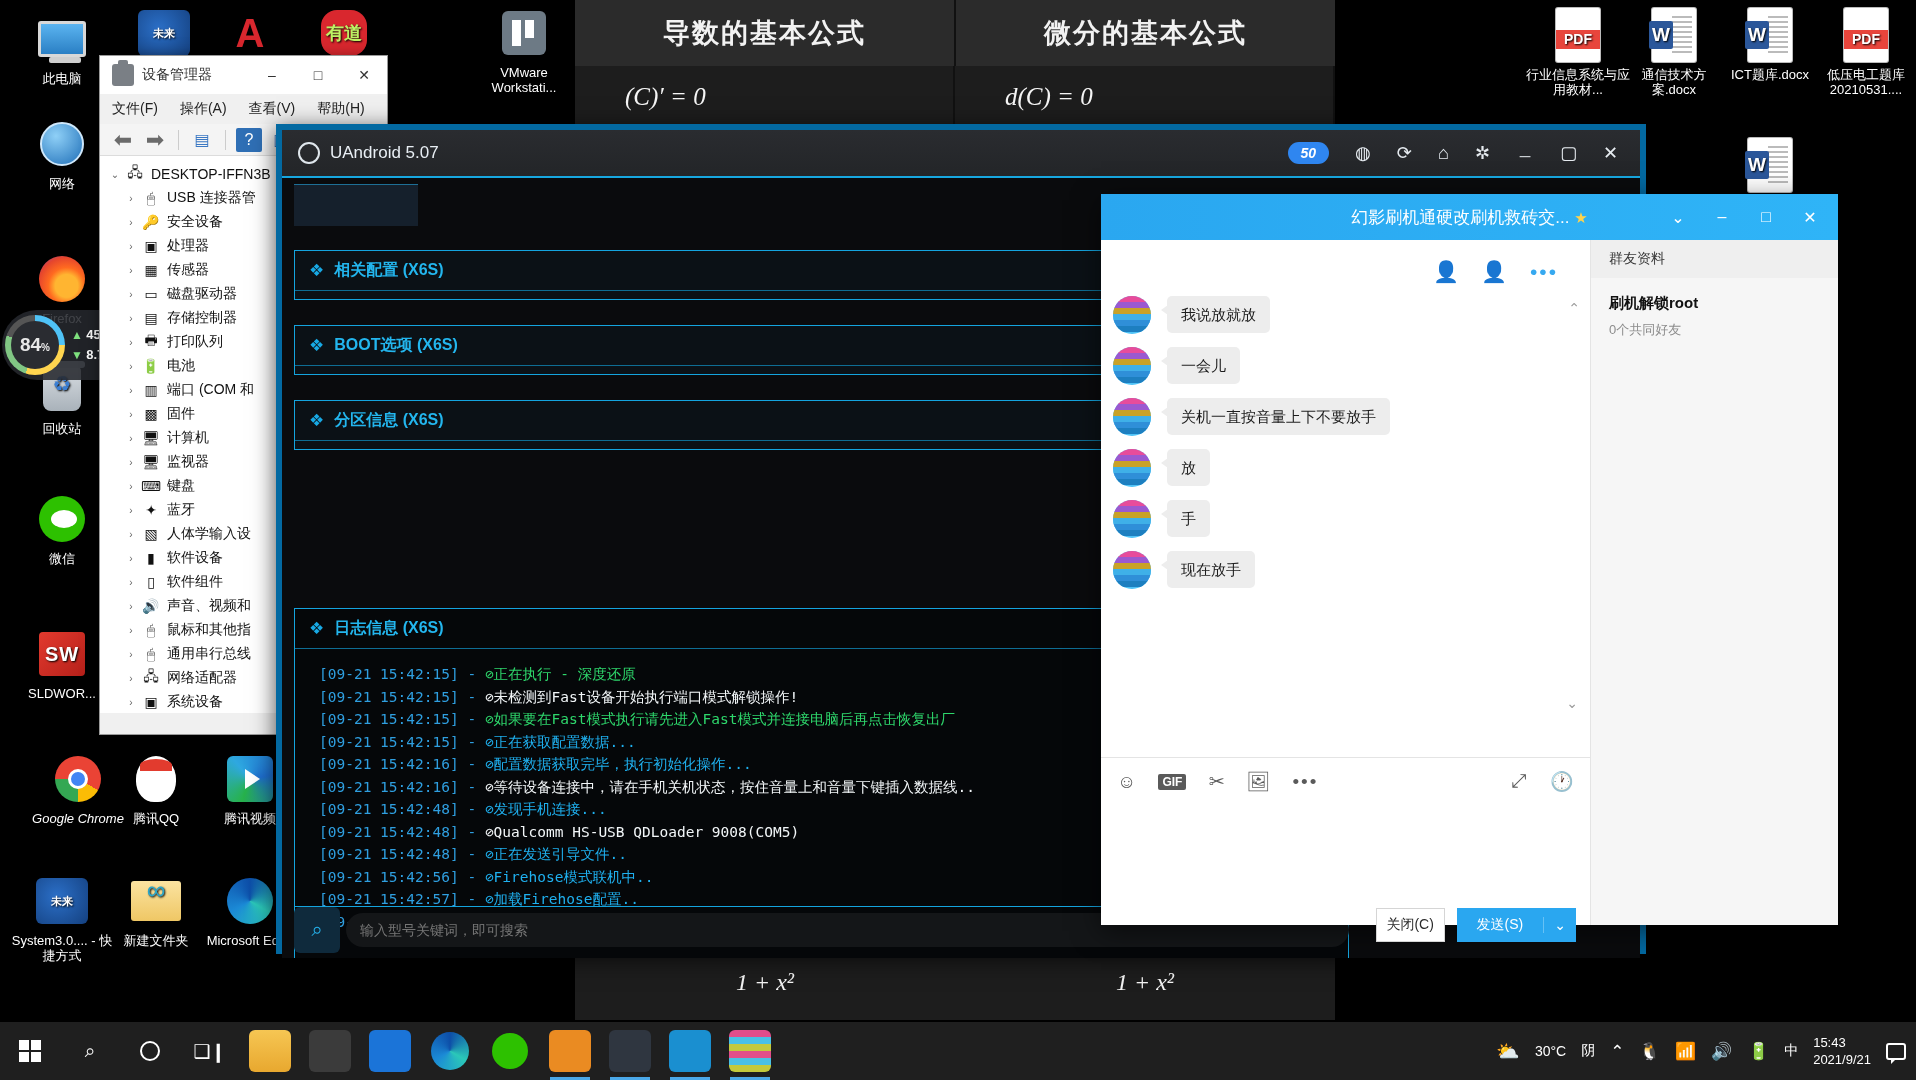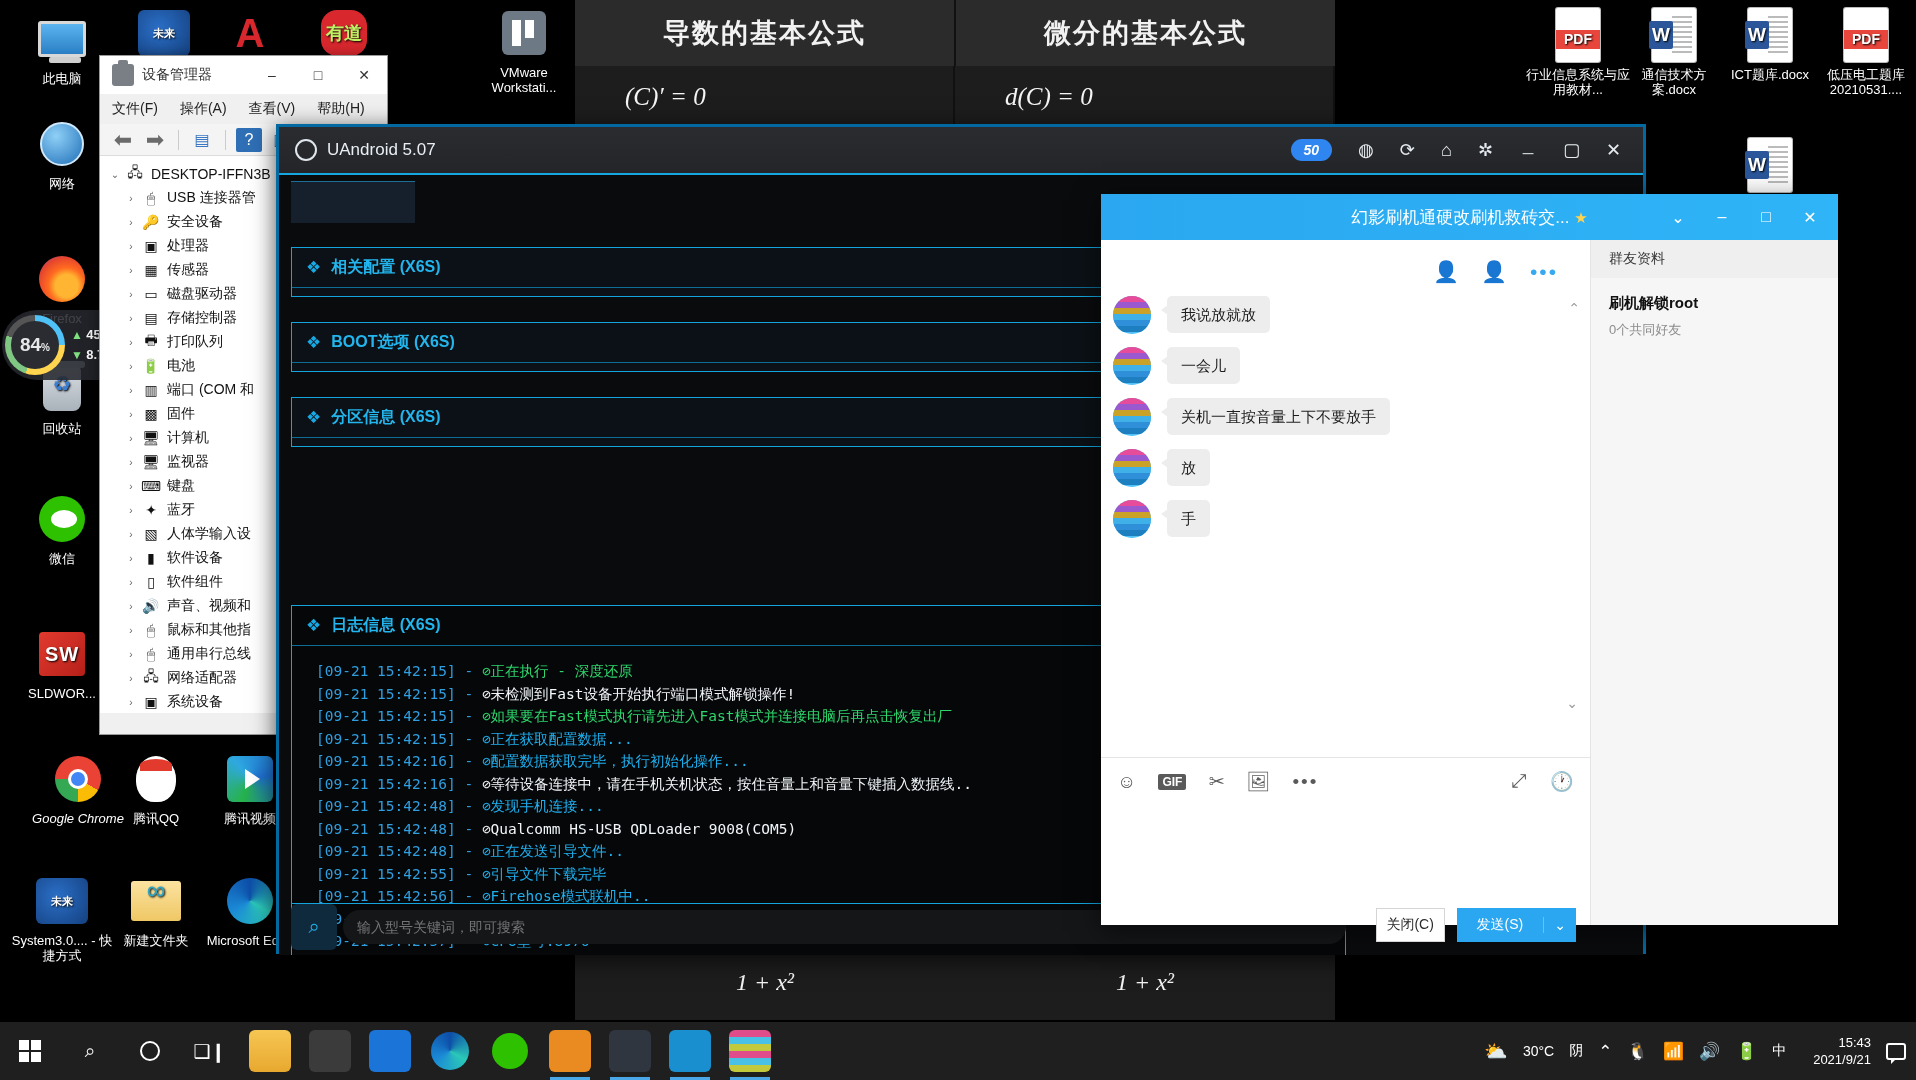--- a/index.html
+++ b/index.html
@@ -122,21 +122,21 @@
   .dm-tree{background:#fff;height:557px;overflow:hidden;padding-top:6px;}
   .tnode{display:flex;align-items:center;height:24px;font-size:14px;color:#111;
       white-space:nowrap;}
   .tnode .arr{width:18px;text-align:center;color:#666;font-size:10px;}
   .tnode .ic{width:22px;height:18px;margin-right:5px;display:flex;align-items:center;
       justify-content:center;font-size:14px;}
   .lvl1{padding-left:6px;} .lvl2{padding-left:22px;}
 
   
   #uand{position:absolute;left:276px;top:124px;width:1370px;height:830px;
-      background:#0c0d0f;border:3px solid #0369a1;box-shadow:0 5px 22px rgba(0,0,0,.7);}
+      background:#0c0d0f;border:6px solid #0369a1;box-shadow:0 5px 22px rgba(0,0,0,.7);}
   .ua-title{height:48px;background:linear-gradient(#2a2c30,#232528);display:flex;
       align-items:center;padding:0 10px;border-bottom:2px solid #17a7e0;}
   .ua-logo{width:22px;height:22px;border:2px solid #dfe6ec;border-radius:50%;
       margin:0 10px 0 6px;}
   .ua-name{color:#e8eef4;font-size:17px;}
   .ua-tools{margin-left:auto;display:flex;align-items:center;gap:26px;padding-right:12px;}
   .ua-badge{background:#2f86f0;color:#fff;font-size:14px;font-style:italic;font-weight:bold;
       border-radius:14px;padding:3px 13px;}
   .ua-ico{color:#e6ebf0;font-size:18px;}
   .ua-body{position:relative;height:780px;background:#0a0b0d;overflow:hidden;}
@@ -223,21 +223,21 @@
       display:flex;align-items:center;}
   .tb-item{width:60px;height:58px;display:flex;align-items:center;justify-content:center;
       position:relative;}
   .tb-item.active:after{content:"";position:absolute;bottom:0;left:10px;right:10px;height:3px;
       background:#4aa8e8;}
   .tb-start{width:22px;height:22px;display:grid;grid-template-columns:1fr 1fr;gap:2px;}
   .tb-start i{background:#fff;display:block;}
   .tray{margin-left:auto;display:flex;align-items:center;gap:15px;padding-right:10px;
       color:#fff;font-size:14px;}
   .tray .wico{font-size:17px;}
-  .clock{text-align:right;font-size:13px;line-height:17px;margin-left:12px;}
+  .clock{text-align:left;font-size:13px;line-height:17px;}
   .sq{width:42px;height:42px;border-radius:6px;}
   .notif{width:20px;height:17px;border:2px solid #fff;border-radius:3px;position:relative;}
   .notif:after{content:"";position:absolute;left:3px;bottom:-6px;border-top:6px solid #fff;
       border-right:6px solid transparent;}
 </style>
 </head>
 <body>
 
 <div id="desktop">
 
@@ -587,21 +587,20 @@
         <div class="logbody" id="log-lines">
             <div class="logline"><span class="ts">[09-21 15:42:15]</span><span class="dash"> - </span><span class="okg">⊘正在执行 - 深度还原</span></div>
             <div class="logline"><span class="ts">[09-21 15:42:15]</span><span class="dash"> - </span><span class="okw">⊘未检测到Fast设备开始执行端口模式解锁操作!</span></div>
             <div class="logline"><span class="ts">[09-21 15:42:15]</span><span class="dash"> - </span><span class="okg">⊘如果要在Fast模式执行请先进入Fast模式并连接电脑后再点击恢复出厂</span></div>
             <div class="logline"><span class="ts">[09-21 15:42:15]</span><span class="dash"> - </span><span class="ok">⊘正在获取配置数据...</span></div>
             <div class="logline"><span class="ts">[09-21 15:42:16]</span><span class="dash"> - </span><span class="ok">⊘配置数据获取完毕，执行初始化操作...</span></div>
             <div class="logline"><span class="ts">[09-21 15:42:16]</span><span class="dash"> - </span><span class="okw">⊘等待设备连接中，请在手机关机状态，按住音量上和音量下键插入数据线..</span></div>
             <div class="logline"><span class="ts">[09-21 15:42:48]</span><span class="dash"> - </span><span class="ok">⊘发现手机连接...</span></div>
             <div class="logline"><span class="ts">[09-21 15:42:48]</span><span class="dash"> - </span><span class="okw">⊘Qualcomm HS-USB QDLoader 9008(COM5)</span></div>
             <div class="logline"><span class="ts">[09-21 15:42:48]</span><span class="dash"> - </span><span class="ok">⊘正在发送引导文件..</span></div>
-            <div class="logline"><span class="ts">[09-21 15:42:55]</span><span class="dash"> - </span><span class="ok">⊘引导文件下载完毕</span></div>
             <div class="logline"><span class="ts">[09-21 15:42:56]</span><span class="dash"> - </span><span class="ok">⊘Firehose模式联机中..</span></div>
             <div class="logline"><span class="ts">[09-21 15:42:57]</span><span class="dash"> - </span><span class="ok">⊘加载Firehose配置..</span></div>
             <div class="logline"><span class="ts">[09-21 15:42:57]</span><span class="dash"> - </span><span class="ok">⊘CPU型号:8976</span></div>
             <div class="logline"></div>
           </div>
       </div>
 
       <div class="ua-right-panel"></div>
       <div class="ua-bottom-btn">终止操作</div>
 
@@ -681,20 +680,31 @@
               <div class="av">
                 <i style="background: rgb(231, 76, 155); top: 0px;"></i>
                 <i style="background: rgb(155, 89, 208); top: 6px;"></i>
                 <i style="background: rgb(201, 162, 39); top: 12px;"></i>
                 <i style="background: rgb(63, 176, 232); top: 18px;"></i>
                 <i style="background: rgb(47, 143, 216); top: 24px;"></i>
                 <i style="background: rgb(29, 127, 192); top: 30px;"></i>
               </div>
               <div class="bub">手</div>
             </div>
+            <div class="msg">
+              <div class="av">
+                <i style="background: rgb(231, 76, 155); top: 0px;"></i>
+                <i style="background: rgb(155, 89, 208); top: 6px;"></i>
+                <i style="background: rgb(201, 162, 39); top: 12px;"></i>
+                <i style="background: rgb(63, 176, 232); top: 18px;"></i>
+                <i style="background: rgb(47, 143, 216); top: 24px;"></i>
+                <i style="background: rgb(29, 127, 192); top: 30px;"></i>
+              </div>
+              <div class="bub">现在放手</div>
+            </div>
           </div>
         <div class="qq-scrolldn" style="position:absolute;right:12px;top:455px;">⌄</div>
         <div class="qq-inputbar">
           <span class="ii">☺</span>
           <span class="gifbox">GIF</span>
           <span class="ii">✂</span>
           <span class="ii">🖼</span>
           <span class="ii" style="letter-spacing:2px;">•••</span>
           <span class="qq-right-tools">
             <span class="ii">⤢</span>

